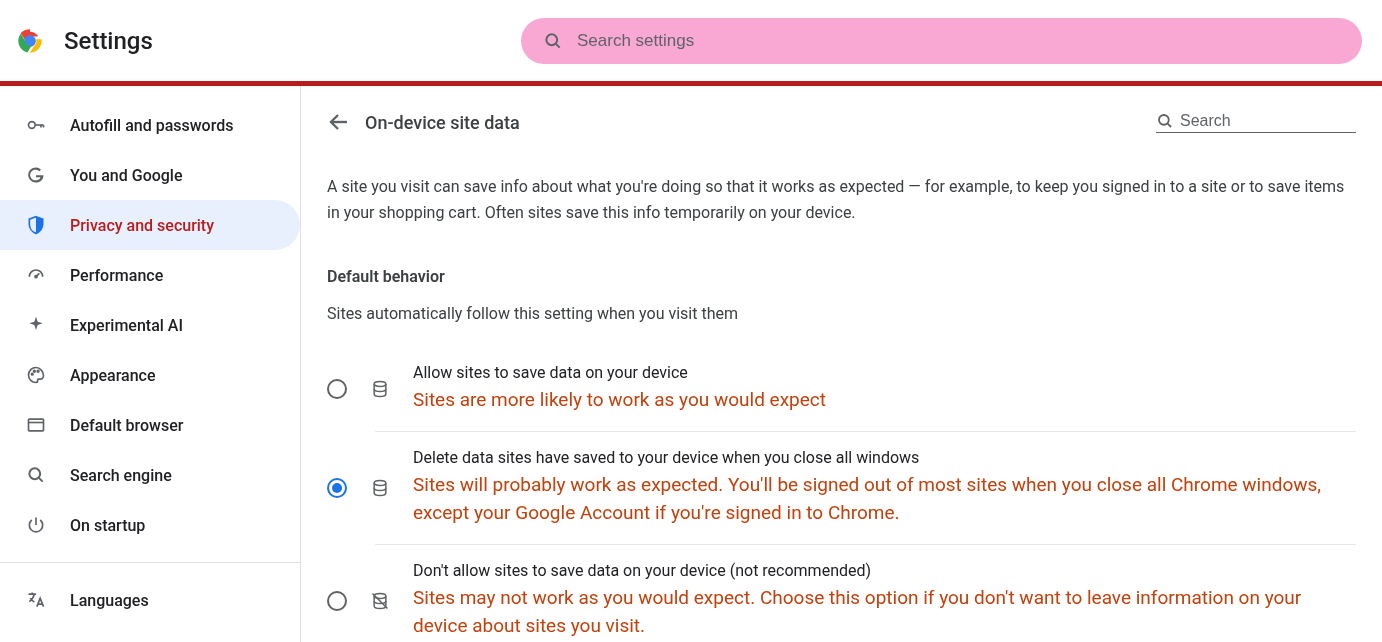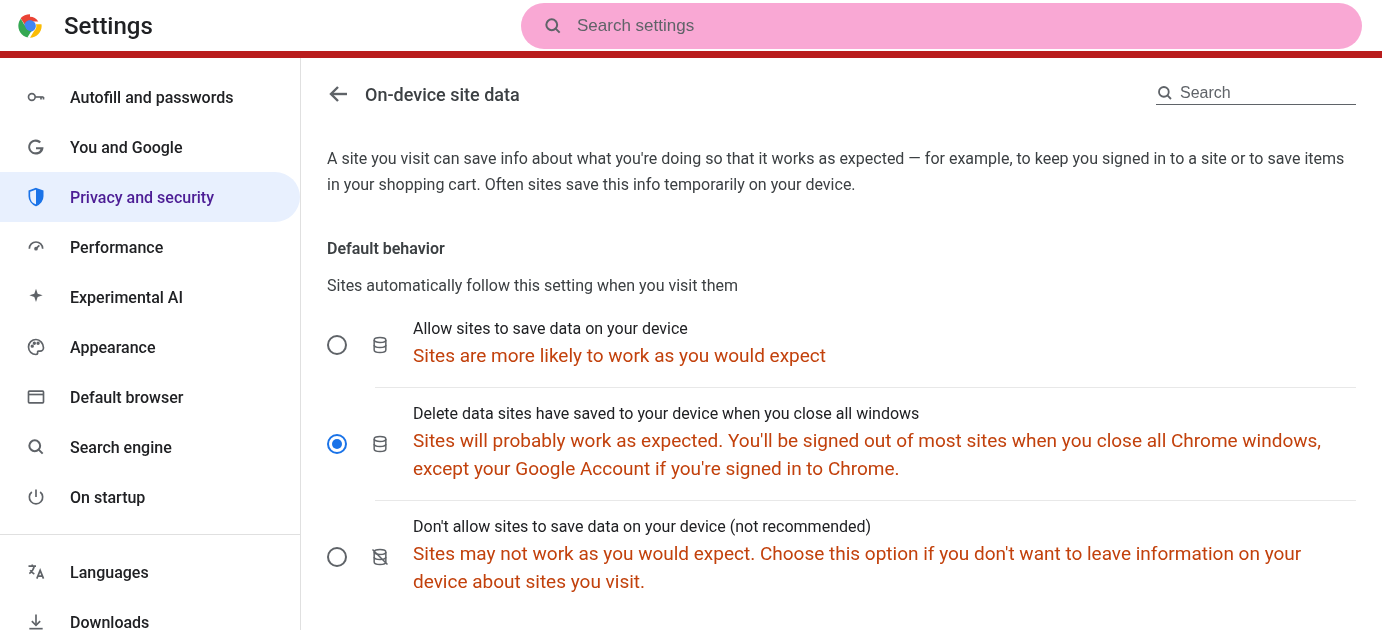--- a/index.html
+++ b/index.html
@@ -8,23 +8,23 @@
     font-size: 14px;
     color: #202124;
     background: #fff;
     width: 1382px;
     height: 642px;
     overflow: hidden;
   }
   .header {
     display: flex;
     align-items: center;
-    height: 58px;
+    height: 86px;
     padding: 0 16px;
-    border-bottom: 7px solid #b91c1c;
+    border-bottom: 5px solid #b91c1c;
   }
   .header-left {
     display: flex;
     align-items: center;
     gap: 20px;
     width: 505px;
   }
   .logo {
     width: 28px; height: 28px;
   }
@@ -68,21 +68,21 @@
     gap: 24px;
     height: 50px;
     padding: 0 26px;
     cursor: pointer;
     font-size: 16px;
     font-weight: 500;
     color: #202124;
   }
   .side-item.active {
     background: #e8f0fe;
-    color: #4c1d95;
+    color: #b91c1c;
     border-radius: 0 25px 25px 0;
   }
   .side-item .icon {
     width: 20px; height: 20px;
     display: flex; align-items: center; justify-content: center;
     color: #5f6368;
   }
   .side-item.active .icon { color: #1a73e8; }
   .side-divider {
     height: 1px;
@@ -136,21 +136,21 @@
   }
   .section-title {
     font-size: 16px;
     font-weight: 600;
     color: #3c4043;
     margin-bottom: 18px;
   }
   .section-sub {
     font-size: 16px;
     color: #3c4043;
-    margin-bottom: 8px;
+    margin-bottom: 24px;
   }
   .radio-row {
     display: flex;
     align-items: center;
     gap: 20px;
     padding: 18px 0;
   }
   .radio-row:nth-child(2),
   .radio-row:nth-child(3) {
     margin-left: 48px;

